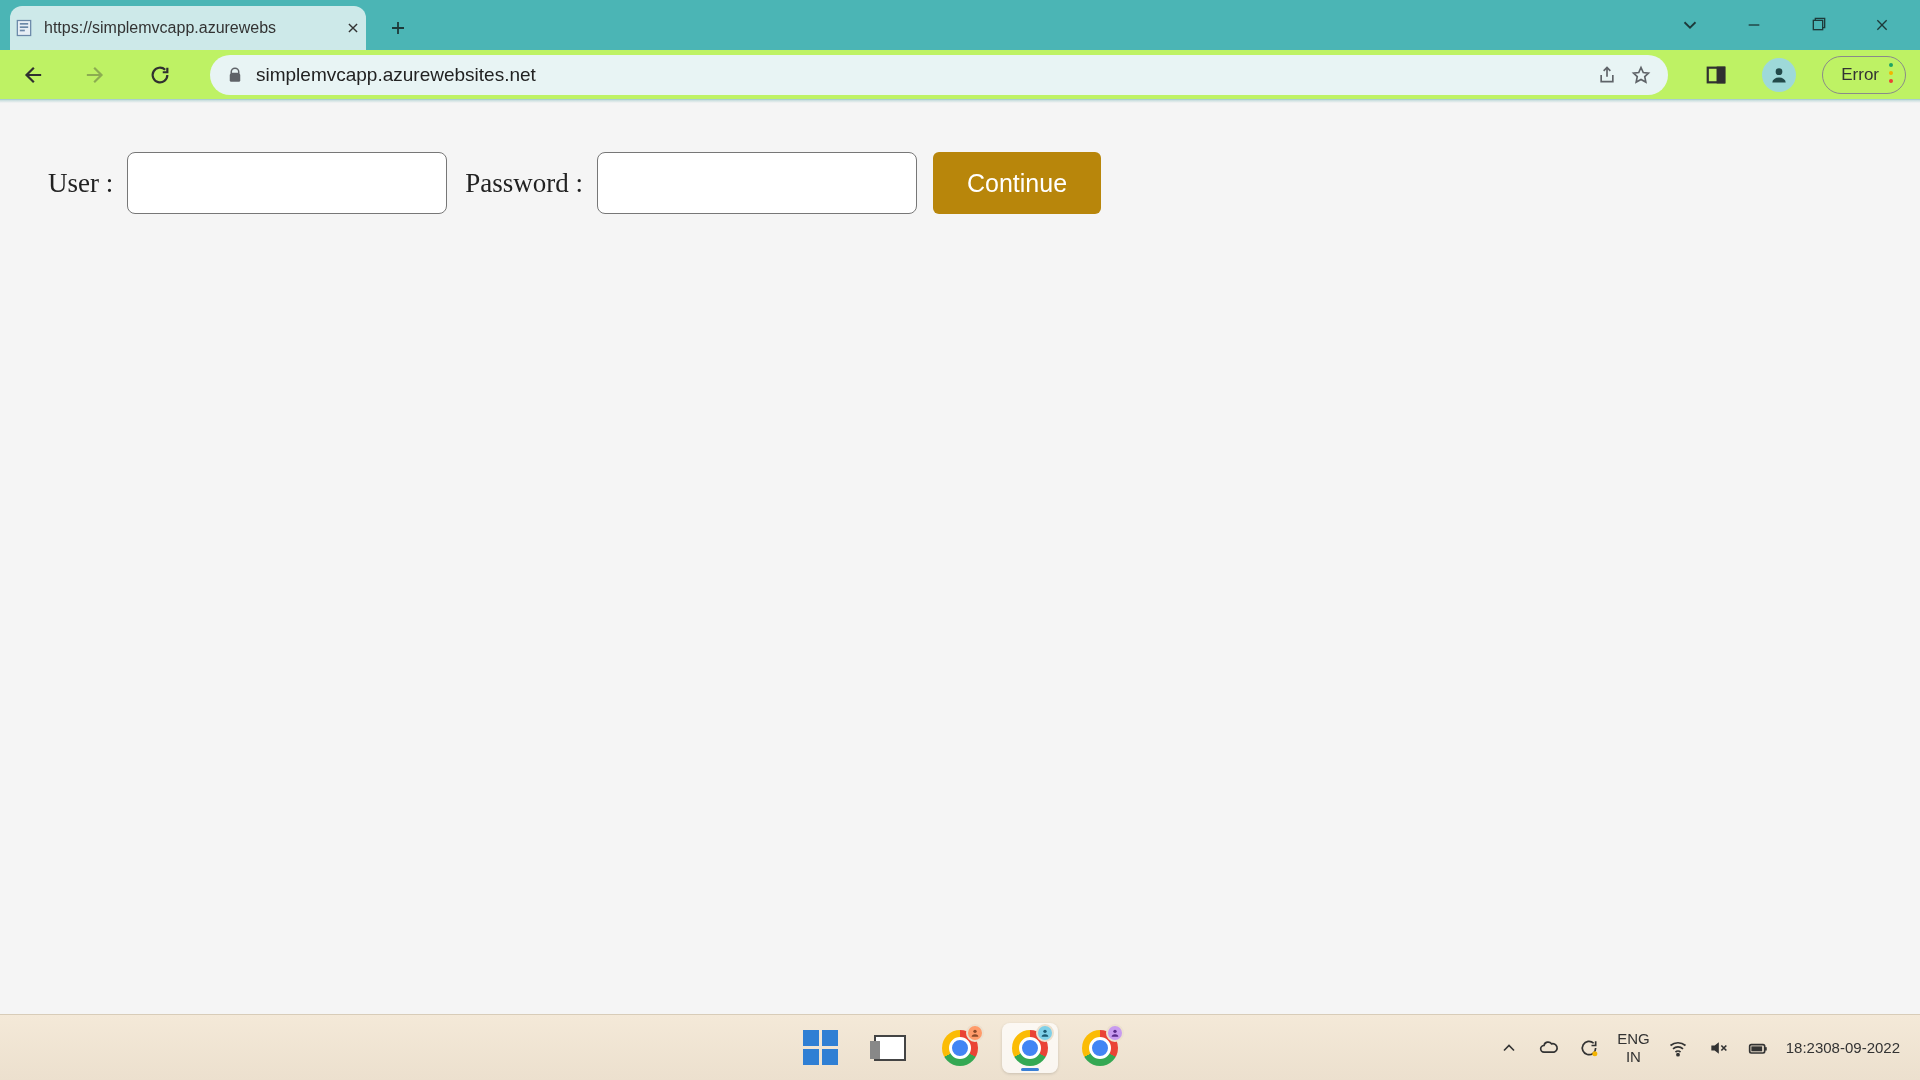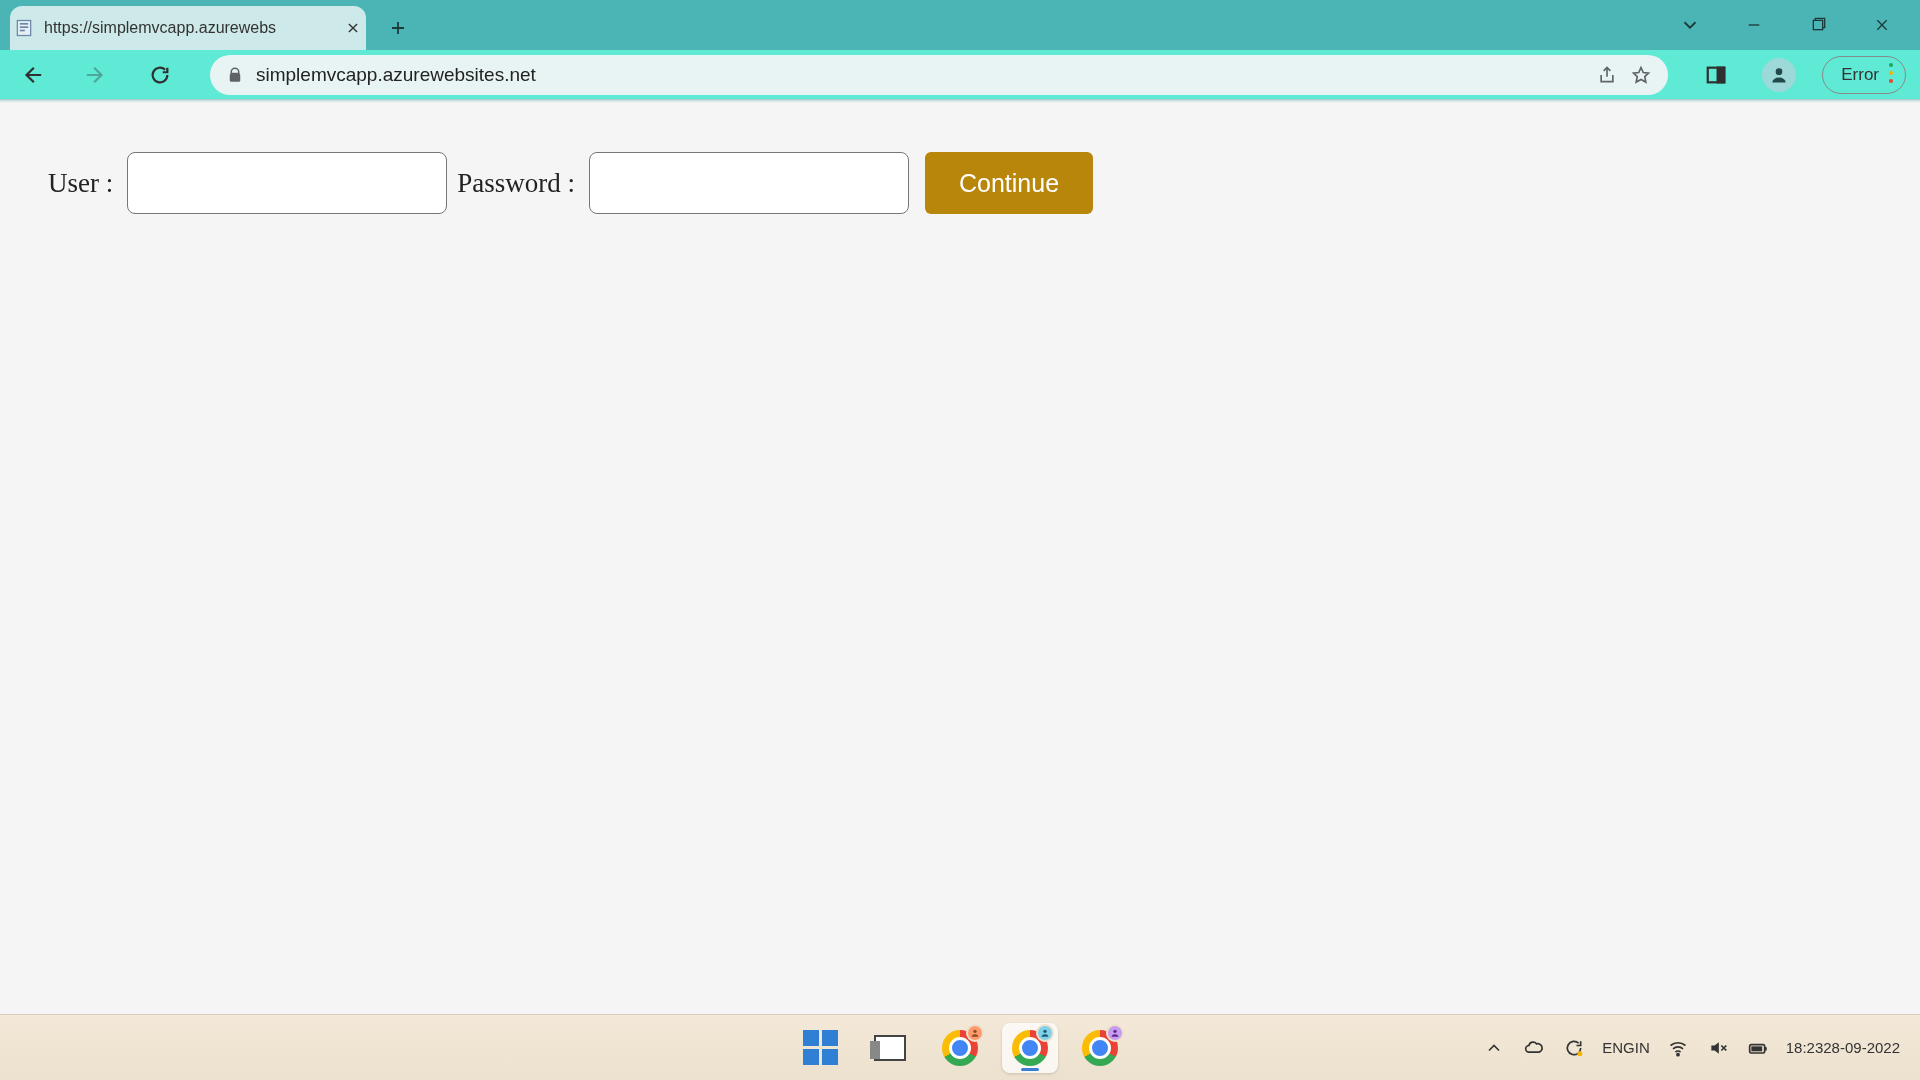--- a/index.html
+++ b/index.html
@@ -70,21 +70,21 @@
       display: flex; align-items: center; justify-content: center;
       cursor: pointer;
       color: #1d3a3a;
     }
     .wincontrols .chevron svg { width: 22px; height: 22px; }
     .wincontrols svg { width: 16px; height: 16px; }
 
     
     .toolbar {
       height: 50px;
-      background: #5eead4;
+      background: #bef264;
       display: flex;
       align-items: center;
       padding: 0 10px;
       gap: 20px;
       border-bottom: 1px solid #a9cfcf;
     }
     .navbtn {
       width: 44px; height: 40px;
       display: flex; align-items: center; justify-content: center;
       cursor: pointer;
@@ -283,21 +283,21 @@
       color: #333;
       font-size: 15px;
     }
     .tb-right .sysicon {
       width: 24px; height: 24px;
       display:flex; align-items:center; justify-content:center;
       cursor:pointer;
     }
     .tb-right .sysicon svg{ width:20px; height:20px; }
     .lang-block{
-      display:flex; flex-direction:row; align-items:center;
+      display:flex; flex-direction:column; align-items:center;
       font-size:15px; line-height:1.15; cursor:pointer;text-align:center;
     }
     .clock-block{
       display:flex; flex-direction:row; align-items:flex-end;
       font-size:15px; line-height:1.2; cursor:pointer;
       padding-right:6px;
     }
   </style>
 </head>
 <body>
@@ -414,21 +414,21 @@
           <circle cx="2" cy="18" r="2" fill="#ea4335"></circle>
         </svg>
     </span>
   </div>
 </div>
 
 <div class="viewport">
   <div class="form-row">
     <label>User :</label>
     <input type="text" value="" style="">
-    <label style="margin-left:0">Password :</label>
+    <label style="margin-left:8px">Password :</label>
     <input type="password" value="" style="">
     <button class="continue-btn">Continue</button>
   </div>
 </div>
 
 <div class="taskbar">
   <div class="tb-center">
     <div class="tb-item">
       <div class="winlogo">
         <div></div>
@@ -507,16 +507,16 @@
     </span>
     <span class="sysicon">
       <svg viewBox="0 0 24 24" fill="none" stroke="#333" stroke-width="2">
           <rect x="2" y="8" width="18" height="10" rx="2"></rect>
           <rect x="20" y="11" width="2.5" height="4" fill="#333" stroke="none"></rect>
           <rect x="4" y="10" width="13" height="6" fill="#333" stroke="none"></rect>
         </svg>
     </span>
     <div class="clock-block">
       <span>18:23</span>
-      <span>28-09-2022</span>
+      <span>08-09-2022</span>
     </div>
   </div>
 </div>
 
 </body></html>

